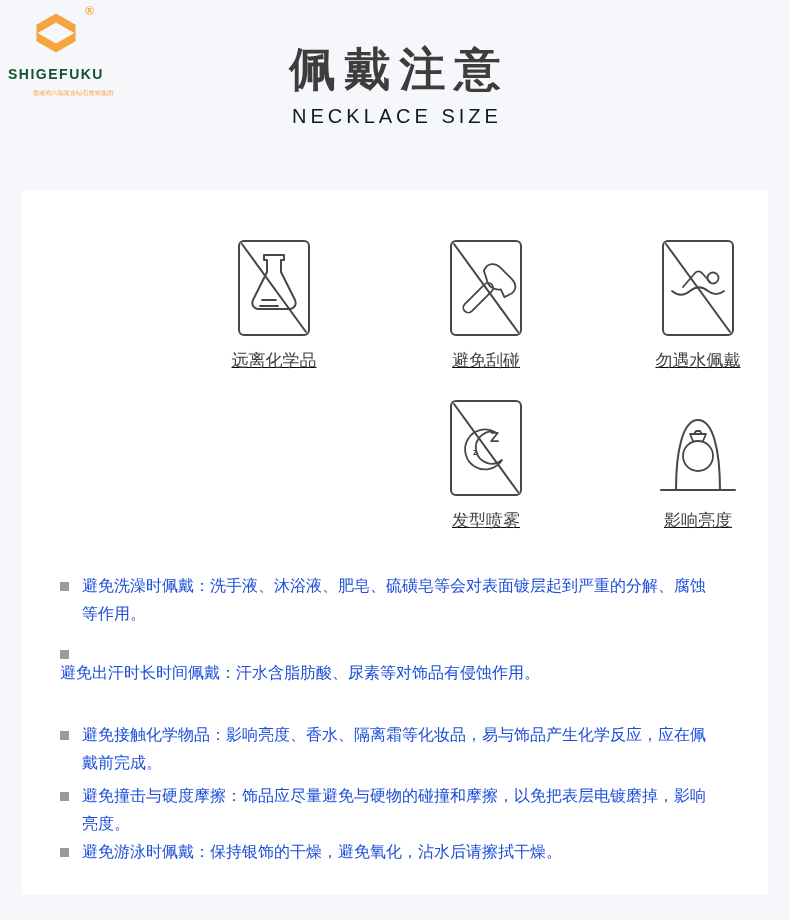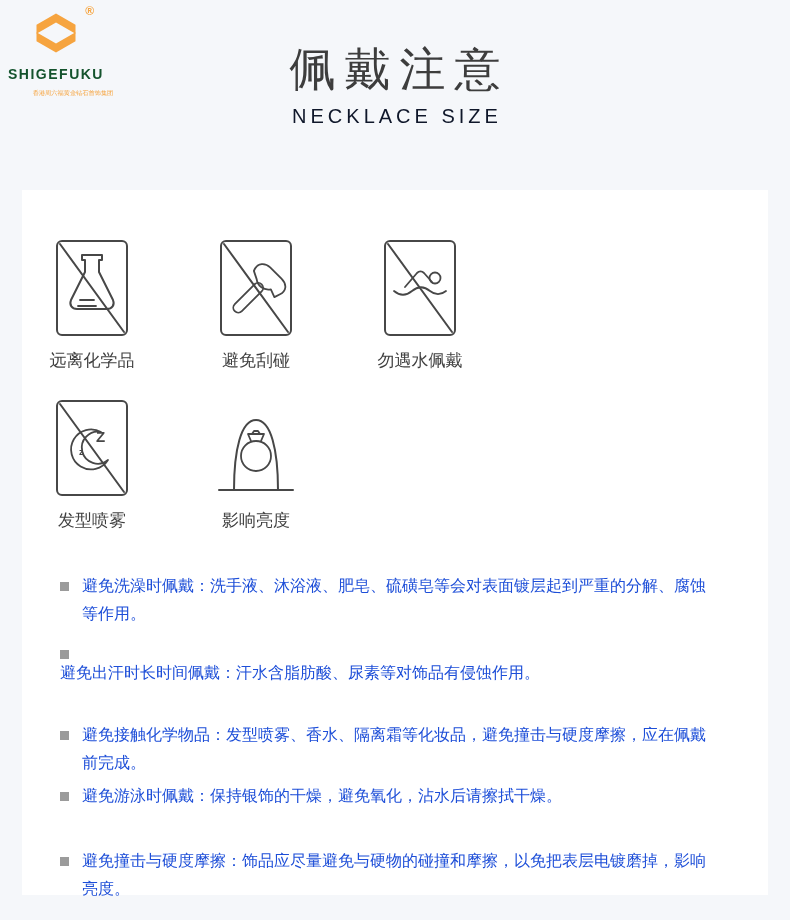--- a/index.html
+++ b/index.html
@@ -16,27 +16,27 @@
   .logo-mark { position:relative; display:inline-block; }
   .logo-mark svg { display:block; }
   .reg { position:absolute; top:-2px; right:-14px; color:#f6a43f; font-size:12px; font-weight:bold; }
   .brand { color:#14532d; font-weight:bold; font-size:14px; letter-spacing:1.5px; margin-top:2px; }
   .subtext-wrap { margin-top:3px; height:10px; }
   .subtext { display:inline-block; color:#f6a43f; font-size:10px; white-space:nowrap;
              transform:scale(0.62); transform-origin:center top; }
 
   
   .header { padding-top:42px; text-align:center; }
-  .title { font-size:46px; font-weight:400; color:#3d3d3d; letter-spacing:9px; text-indent:9px; line-height:1.2; }
+  .title { font-size:46px; font-weight:700; color:#3d3d3d; letter-spacing:9px; text-indent:9px; line-height:1.2; }
   .subtitle { margin-top:8px; font-size:20px; color:#0f172a; letter-spacing:4px; text-indent:4px; }
 
   
   .card { position:absolute; left:22px; top:190px; width:746px; height:705px; background:#ffffff; }
 
-  .icon-row { display:flex; justify-content:flex-start; gap:24px; }
+  .icon-row { display:flex; justify-content:flex-end; gap:72px;text-decoration:underline; }
   .icon-row.first { padding-top:48px; }
   .icon-row.second { margin-top:26px; }
   .icon-cell { width:140px; display:flex; flex-direction:column; align-items:center; }
   .icon-cell svg { display:block; }
   .icon-label { margin-top:11px; font-size:17px; color:#3f3f3f; white-space:nowrap; }
 
   .ink { stroke:#474747; stroke-width:2; fill:none; stroke-linecap:round; stroke-linejoin:round; }
   .ink-thin { stroke:#474747; stroke-width:1.8; fill:none; stroke-linecap:round; stroke-linejoin:round; }
   .glyph { fill:#474747; stroke:none; font-family:"Liberation Sans", sans-serif; font-weight:bold; }
 
@@ -141,25 +141,25 @@
     <div class="note n1">
       <span class="sq"></span>
       <p>避免洗澡时佩戴：洗手液、沐浴液、肥皂、硫磺皂等会对表面镀层起到严重的分解、腐蚀等作用。</p>
     </div>
     <div class="note n2">
       <span class="sq"></span>
       <p>避免出汗时长时间佩戴：汗水含脂肪酸、尿素等对饰品有侵蚀作用。</p>
     </div>
     <div class="note n3">
       <span class="sq"></span>
-      <p>避免接触化学物品：发型喷雾、香水、隔离霜等化妆品，避免撞击与硬度摩擦，应在佩戴前完成。</p>
+      <p>避免接触化学物品：影响亮度、香水、隔离霜等化妆品，易与饰品产生化学反应，应在佩戴前完成。</p>
+    </div>
+    <div class="note n5">
+      <span class="sq"></span>
+      <p>避免撞击与硬度摩擦：饰品应尽量避免与硬物的碰撞和摩擦，以免把表层电镀磨掉，影响亮度。</p>
     </div>
     <div class="note n4">
       <span class="sq"></span>
       <p>避免游泳时佩戴：保持银饰的干燥，避免氧化，沾水后请擦拭干燥。</p>
-    </div>
-    <div class="note n5">
-      <span class="sq"></span>
-      <p>避免撞击与硬度摩擦：饰品应尽量避免与硬物的碰撞和摩擦，以免把表层电镀磨掉，影响亮度。</p>
     </div>
   </div>
 
 </div>
 
 </body></html>

